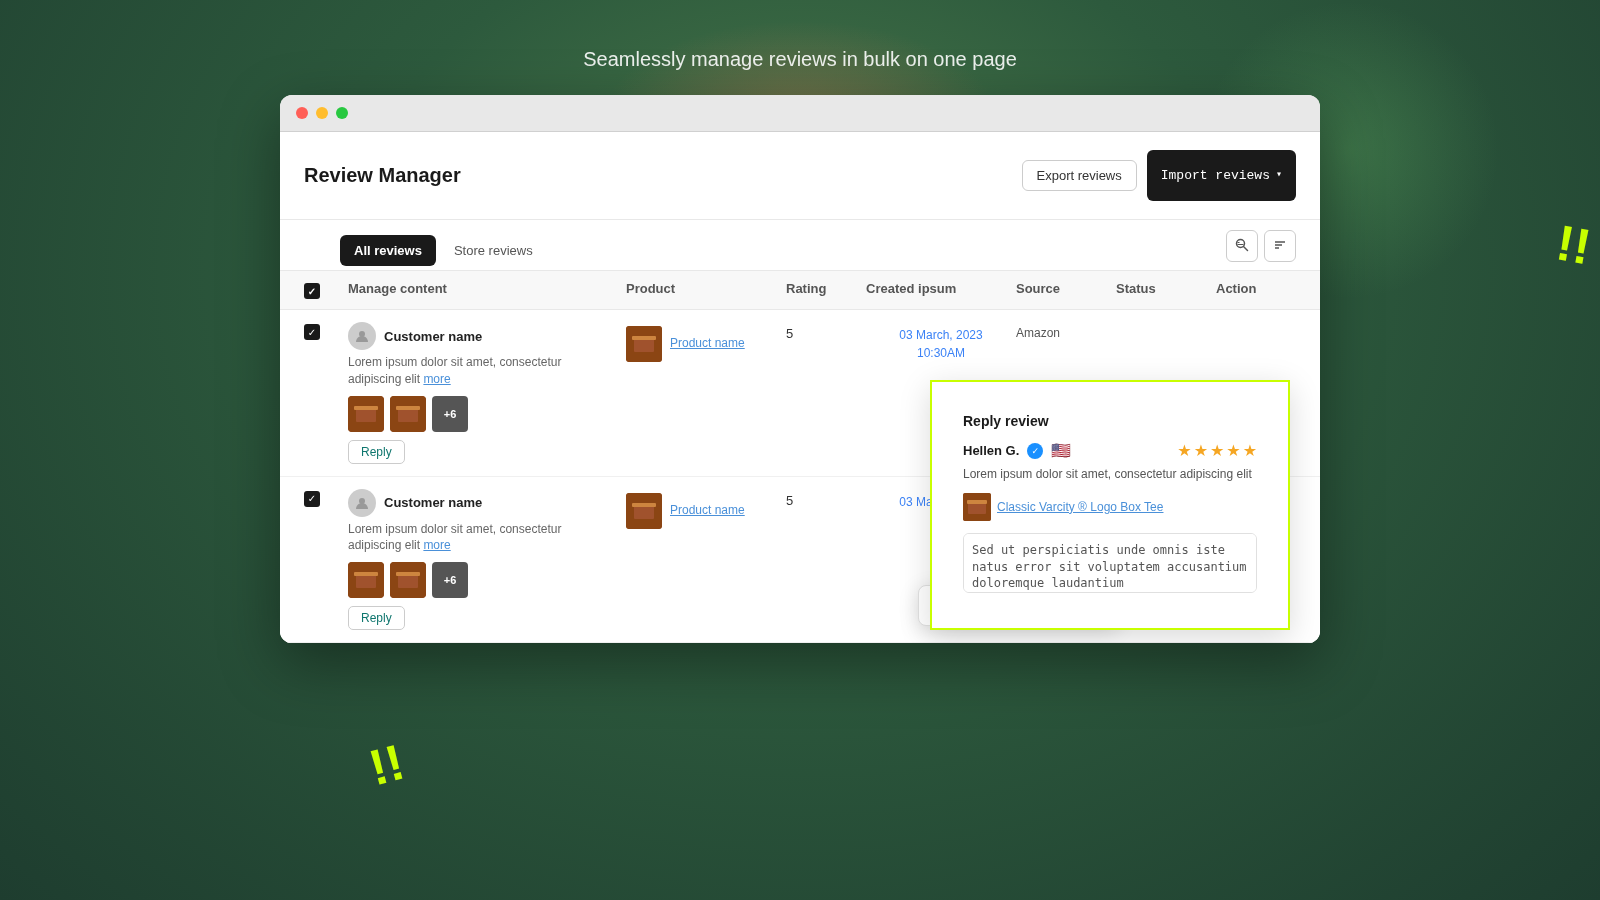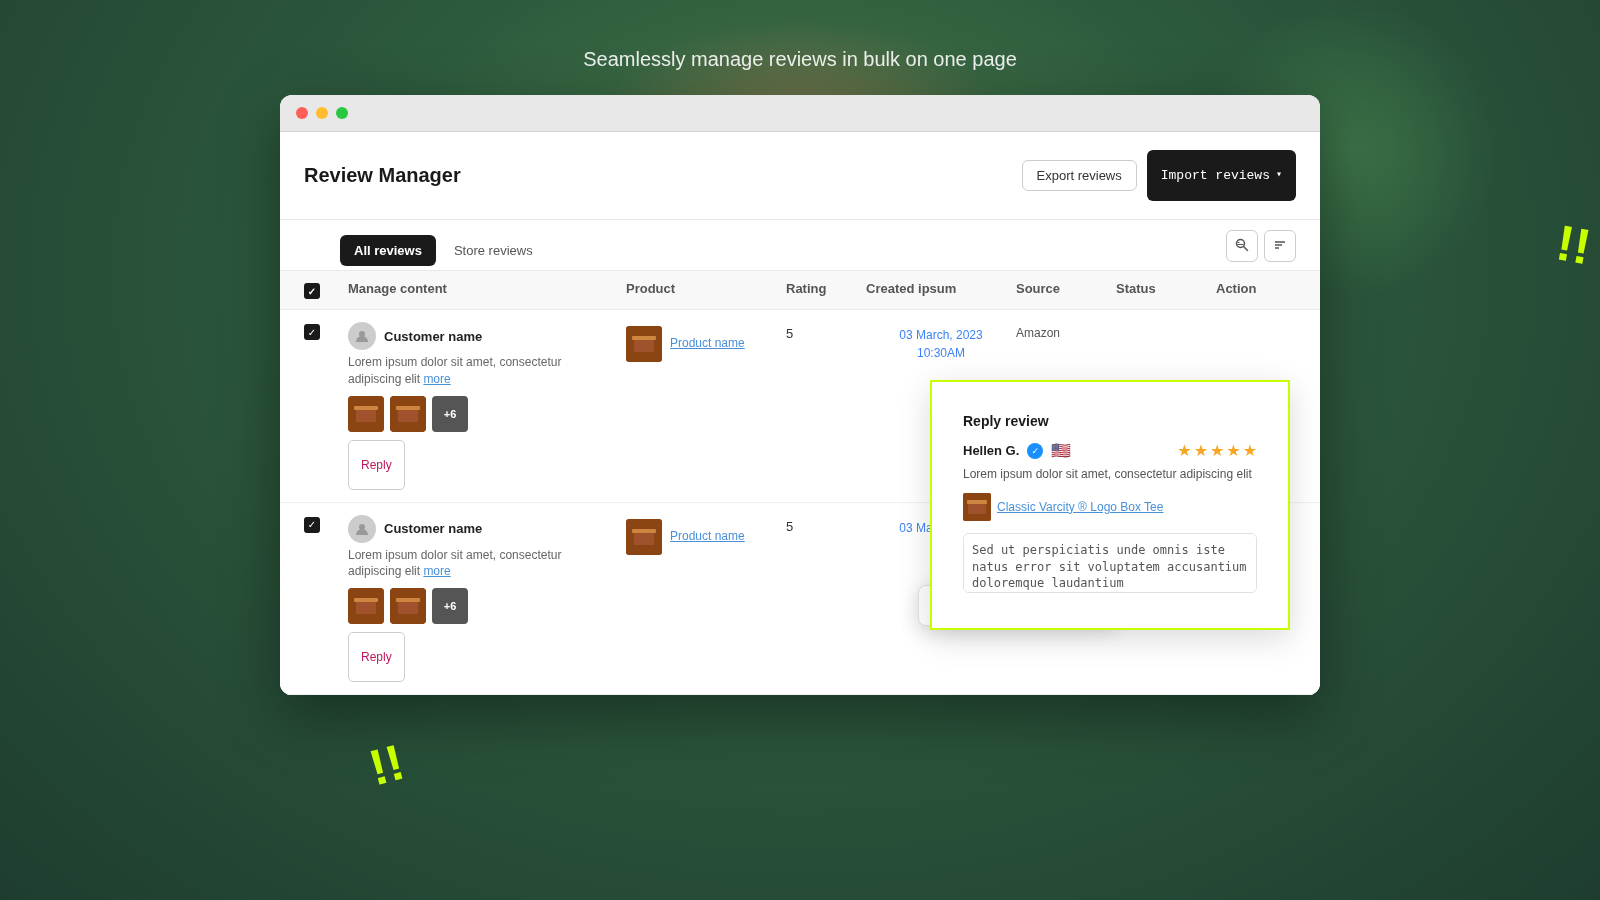--- a/index.html
+++ b/index.html
@@ -276,24 +276,24 @@
     }
     .review-img-thumb.plus-badge {
       background: #555;
       color: #fff;
       font-size: 11px;
       font-weight: 600;
     }
     .reply-btn {
       border: 1px solid #ccc;
       background: #fff;
-      padding: 17px 12px;
+      padding: 4px 12px;
       border-radius: 5px;
       font-size: 12px;
-      color: #be185d;
+      color: #0f766e;
       cursor: pointer;
       display: inline-block;
     }
 
     .col-product {
       display: flex;
       align-items: center;
       gap: 8px;
       padding-top: 4px;
     }

